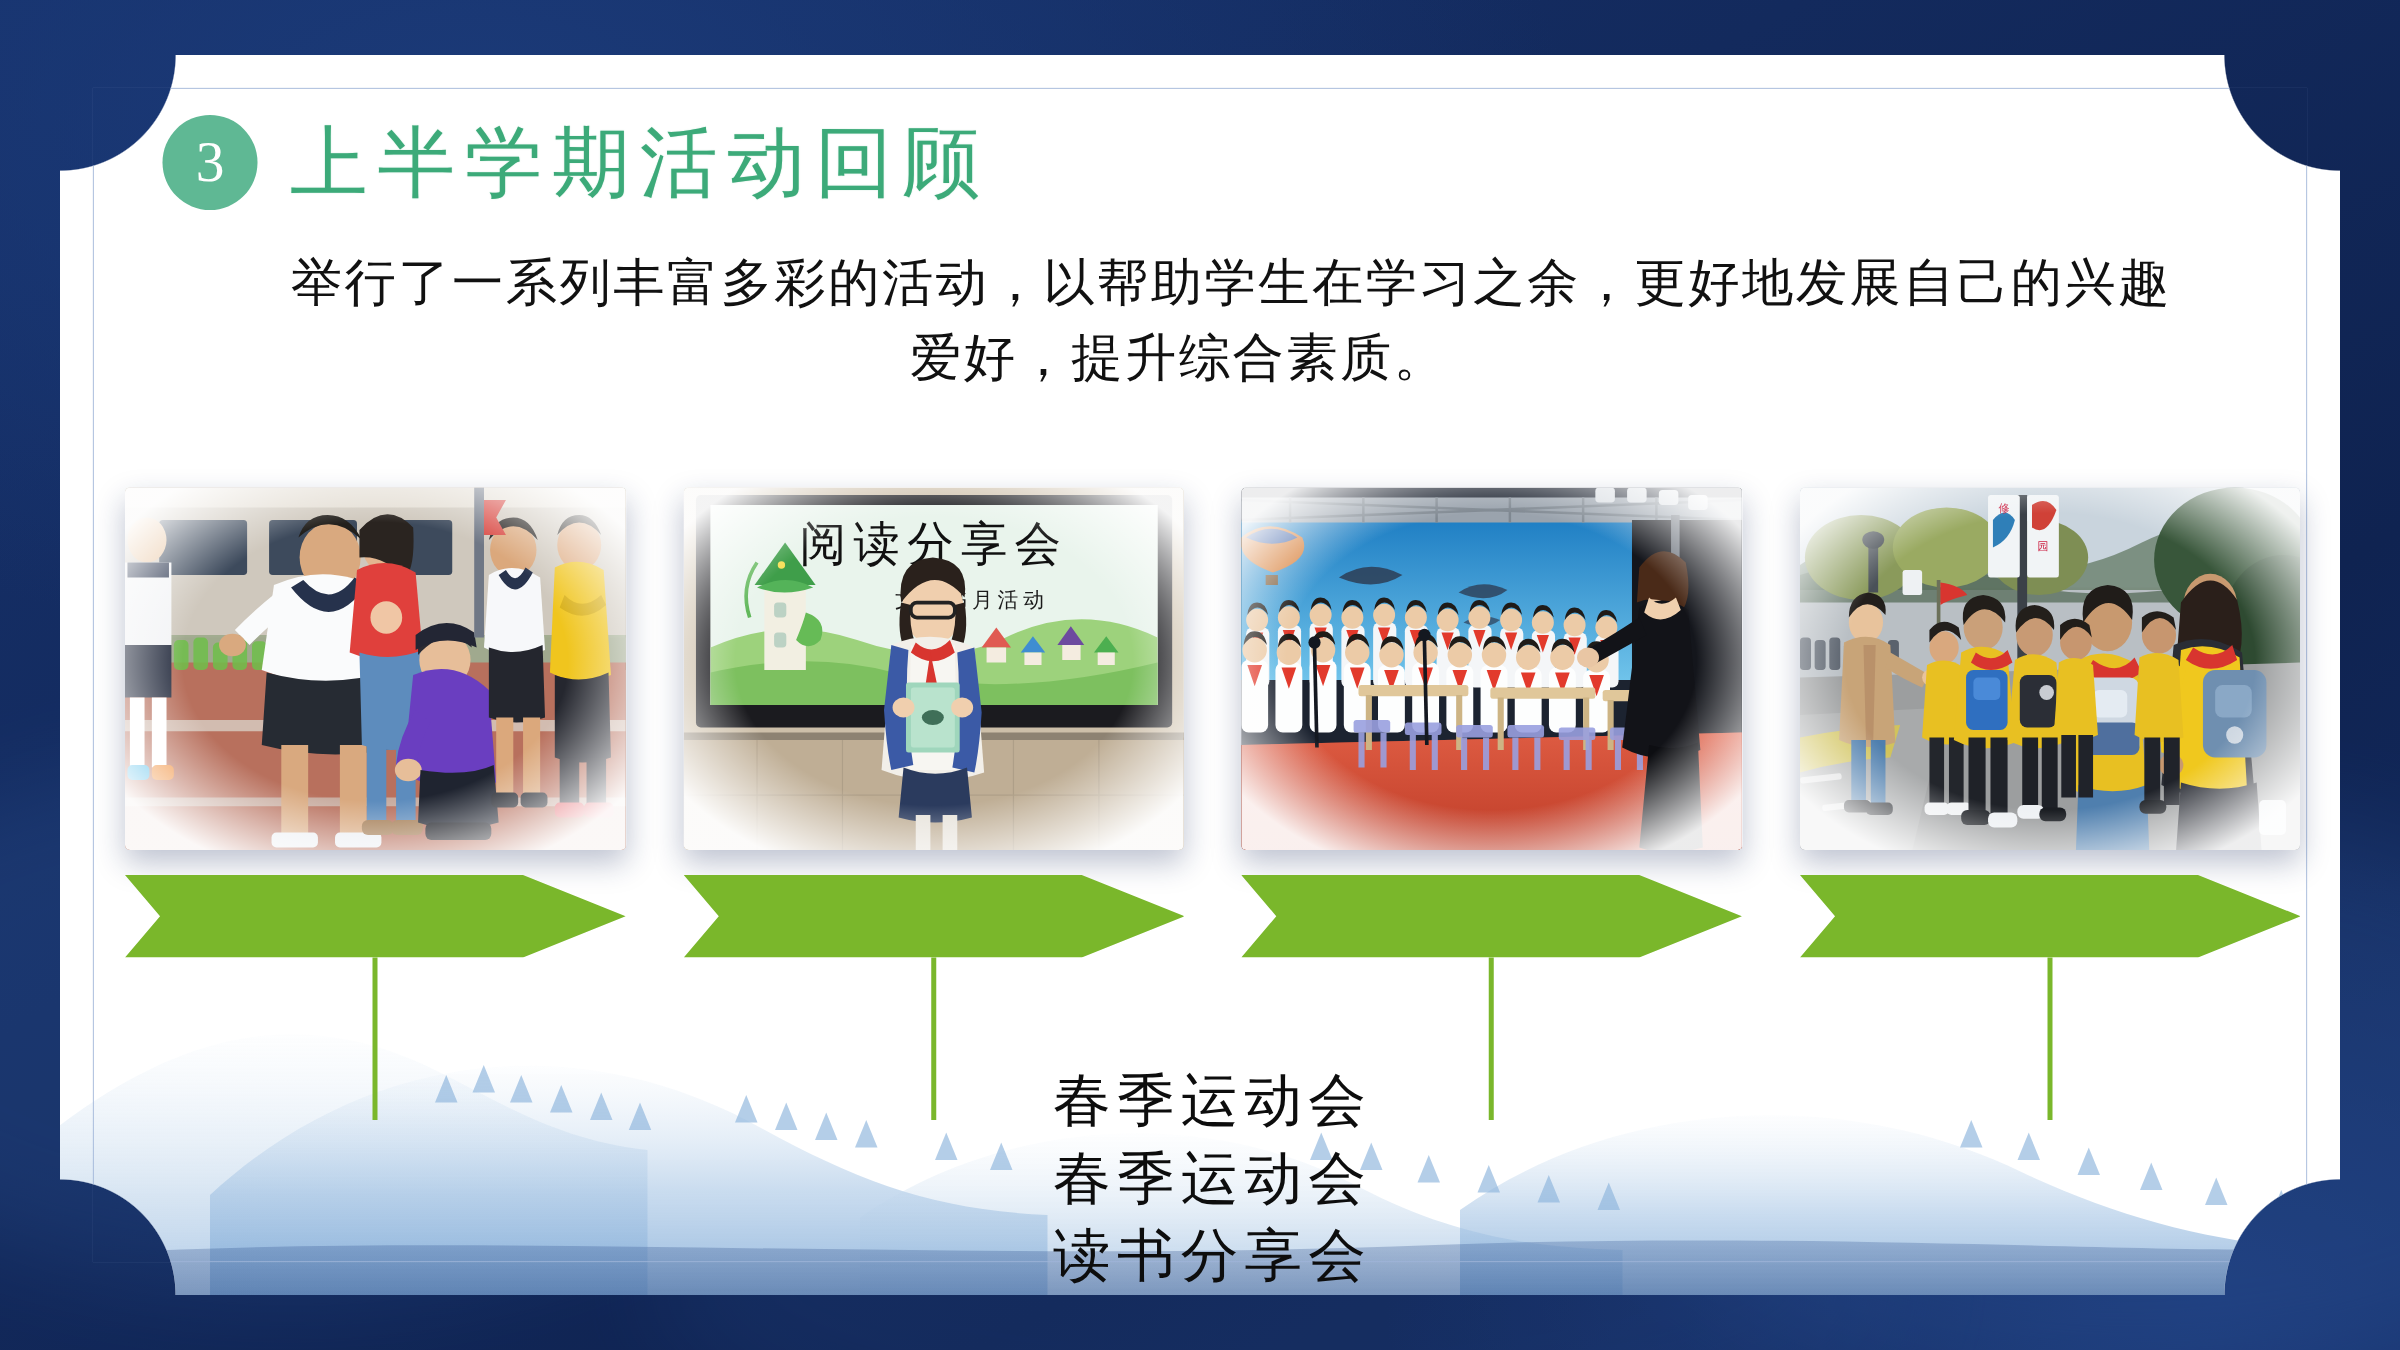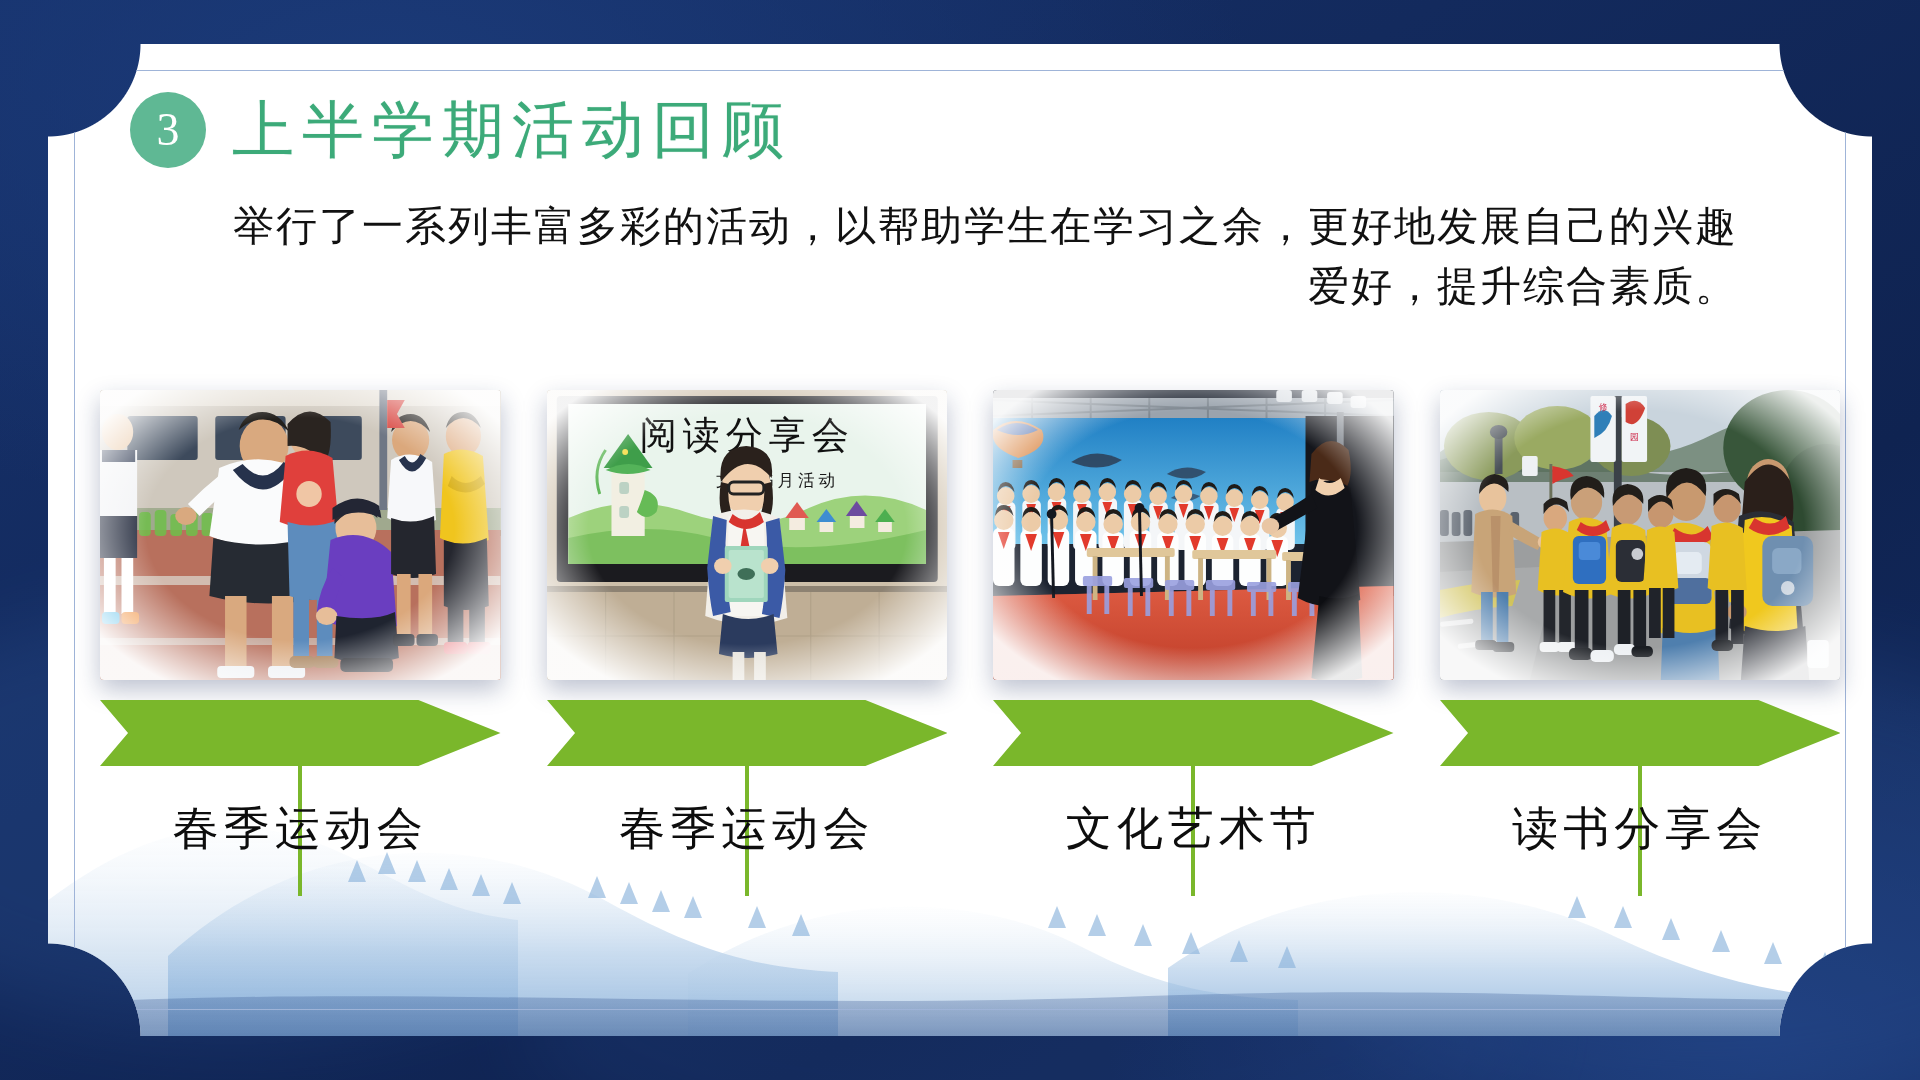--- a/index.html
+++ b/index.html
@@ -73,38 +73,38 @@
   .title{
     font-size:62px;letter-spacing:8px;color:#3caa79;
     font-family:"Liberation Serif",serif;font-weight:400;white-space:nowrap;
     text-shadow:0 0 1px rgba(60,170,121,.4);
   }
 
   
   .body-text{
     position:absolute;left:148px;top:196px;width:1590px;
     font-family:"Liberation Serif",serif;font-size:41px;line-height:60px;
-    color:#111;letter-spacing:2px;text-align:right;text-indent:84px;
+    color:#111;letter-spacing:2px;text-align:center;text-indent:84px;
   }
 
   
   .photos{position:absolute;left:100px;top:390px;width:1740px;height:290px;display:flex;gap:46px;}
   .photo{
     position:relative;flex:1;border-radius:4px;overflow:hidden;
     box-shadow:0 10px 24px rgba(20,40,90,.28);
   }
 
   
   .arrows{position:absolute;left:100px;top:700px;width:1740px;height:100px;display:flex;gap:46px;}
   .arrow-cell{position:relative;flex:1;height:100%;}
   .chev{position:absolute;left:0;top:0;width:100%;height:66px;}
   .stem{position:absolute;top:66px;left:50%;width:4px;height:130px;background:#7ab72b;transform:translateX(-50%);}
 
   
-  .labels{position:absolute;left:100px;top:798px;width:1740px;display:flex;gap:46px;}
+  .labels{position:absolute;left:100px;top:850px;width:1740px;display:flex;flex-direction:column;}
   .label-cell{flex:1;text-align:center;}
   .label-cell span{
     font-family:"Liberation Serif",serif;font-size:46px;letter-spacing:5px;color:#0d0d0d;
   }
 </style>
 </head>
 <body>
 
 <div class="stage">
 
@@ -773,20 +773,17 @@
   </div>
 
   <div class="labels">
     <div class="label-cell">
       <span>春季运动会</span>
     </div>
     <div class="label-cell">
       <span>春季运动会</span>
     </div>
     <div class="label-cell">
-      <span>文化艺术节</span>
-    </div>
-    <div class="label-cell">
       <span>读书分享会</span>
     </div>
   </div>
 
 </div>
 
 </body></html>

